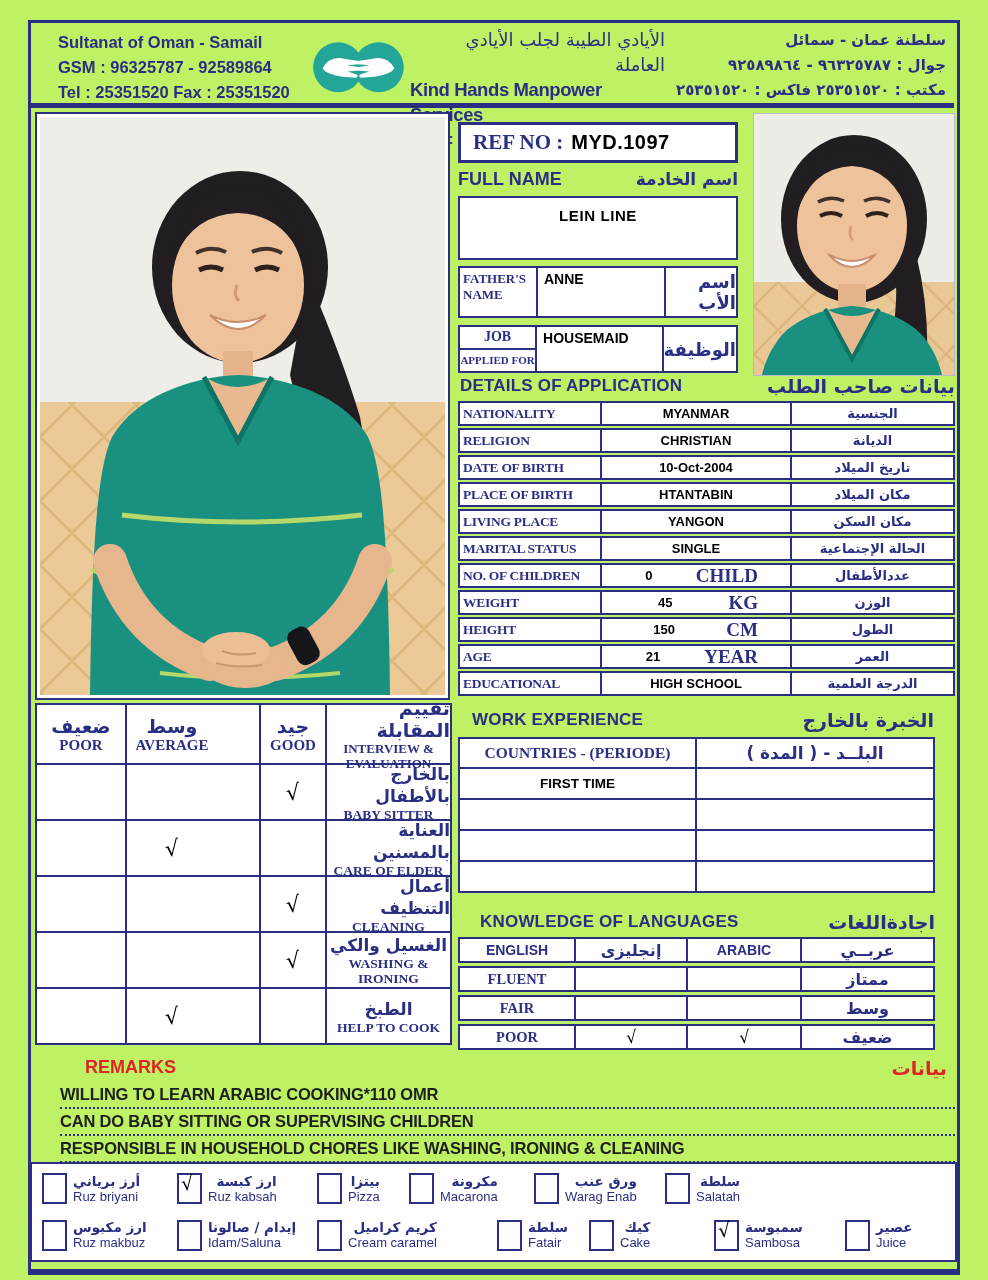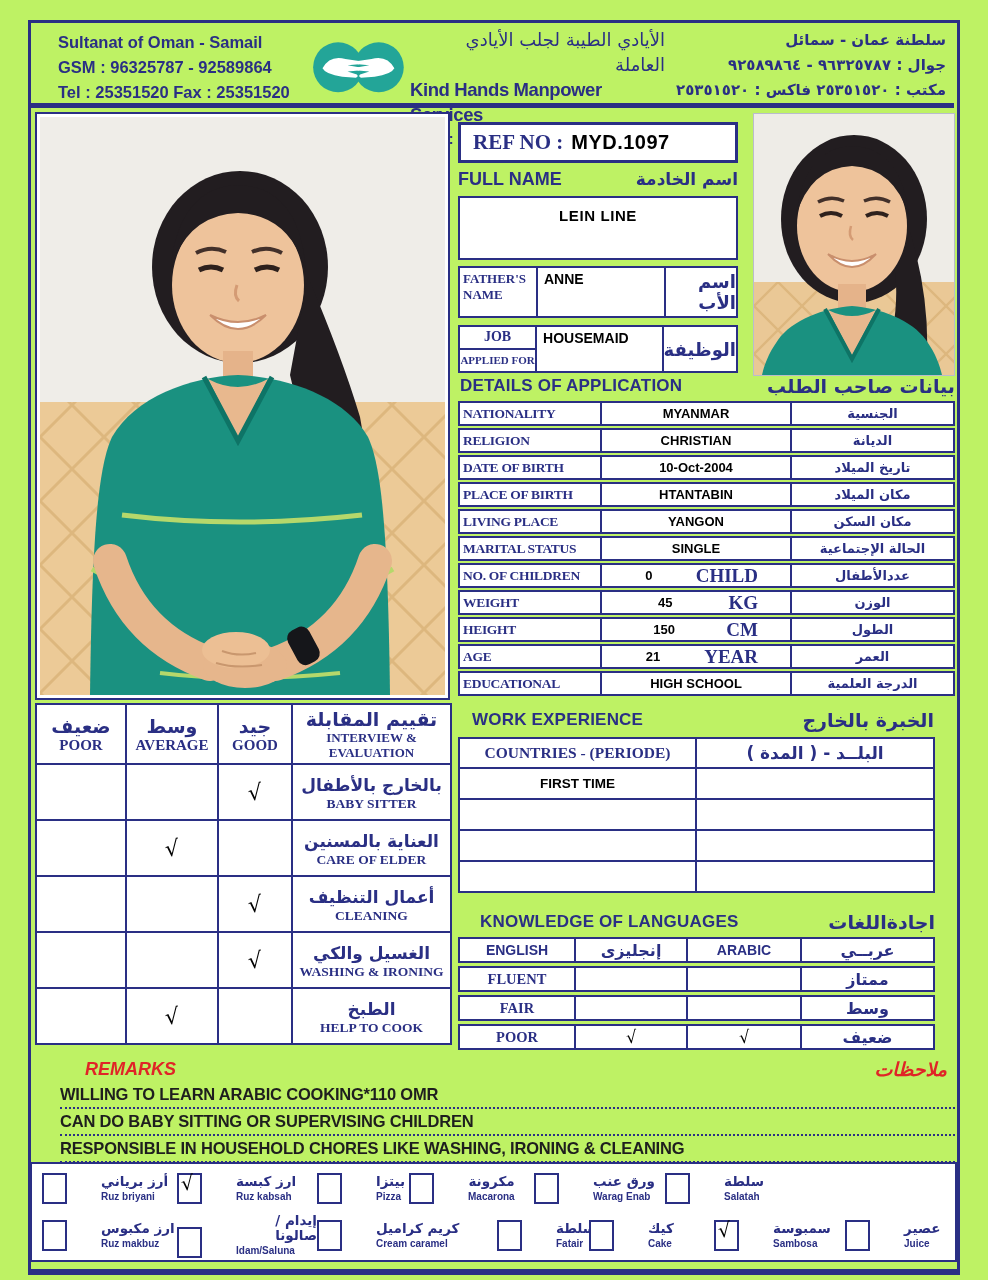--- a/index.html
+++ b/index.html
@@ -78,21 +78,21 @@
   .dunit{font-family:"Liberation Serif",serif;font-weight:bold;color:var(--navy);font-size:19px;padding-right:32px;}
   .dunit:empty{display:none;padding:0;}
   .dar{flex:1;display:flex;align-items:center;justify-content:center;font-size:13px;font-weight:bold;}
 
   
   .eval-table{left:35px;top:703px;width:417px;}
   .erow{display:flex;height:58px;border:2px solid var(--navy);box-sizing:border-box;margin-top:-2px;background:#fff;}
   .erow.hd{height:62px;margin-top:0;}
   .ec{display:flex;flex-direction:column;align-items:center;justify-content:center;box-sizing:border-box;}
   .ec1{width:88px;}.ec2{width:92px;border-left:2px solid var(--navy);}
-  .ec3{width:74px;border-left:2px solid var(--navy);}.ec4{flex:1;border-left:2px solid var(--navy);}
+  .ec3{width:66px;border-left:2px solid var(--navy);margin-left:42px;}.ec4{flex:1;border-left:2px solid var(--navy);}
   .eh-ar{font-size:19px;font-weight:bold;line-height:22px;}
   .eh-en{font-family:"Liberation Serif",serif;font-weight:bold;color:var(--navy);font-size:15px;line-height:17px;}
   .eh-en2{font-family:"Liberation Serif",serif;font-weight:bold;color:var(--navy);font-size:13px;line-height:15px;text-align:center;}
   .el-ar{font-size:17px;font-weight:bold;line-height:22px;}
   .el-en{font-family:"Liberation Serif",serif;font-weight:bold;color:var(--navy);font-size:13.5px;line-height:15px;text-align:center;}
   .mark{font-family:"DejaVu Sans",sans-serif;font-size:22px;color:#000;transform:rotate(-6deg);}
 
   
   .we-table{left:458px;top:737px;width:477px;}
   .wrow{display:flex;height:33px;border:2px solid var(--navy);box-sizing:border-box;margin-top:-2px;background:#fff;}
@@ -108,40 +108,40 @@
   .lrow{display:flex;height:26px;border:2px solid var(--navy);box-sizing:border-box;margin-bottom:3px;background:#fff;}
   .lc{display:flex;align-items:center;justify-content:center;box-sizing:border-box;}
   .lc1{width:114px;}.lc2{width:112px;border-left:2px solid var(--navy);}
   .lc3{width:114px;border-left:2px solid var(--navy);}.lc4{flex:1;border-left:2px solid var(--navy);}
   .lh-en{font-size:14px;font-weight:bold;color:var(--navy);}
   .lh-ar{font-size:16px;font-weight:bold;}
   .ll{font-family:"Liberation Serif",serif;font-weight:bold;color:var(--navy);font-size:14.5px;}
   .lmark{font-family:"DejaVu Sans",sans-serif;font-size:17px;color:#000;transform:rotate(-6deg);}
 
   
-  .remarks-title{left:30px;top:1057px;width:925px;height:24px;display:flex;justify-content:space-between;align-items:center;font-style:italic;}
+  .remarks-title{left:30px;top:1057px;width:925px;height:24px;display:flex;justify-content:space-between;}
   .remarks-title .en{margin-left:55px;color:var(--red);font-weight:bold;font-size:18px;}
   .remarks-title .art{margin-right:8px;color:var(--red);font-weight:bold;font-size:19px;}
   .remarks-lines{left:60px;top:1082px;width:895px;}
   .rline{height:25px;border-bottom:2px dotted var(--navy);font-size:16.5px;font-weight:bold;color:#1e1e1e;
          letter-spacing:-0.2px;display:flex;align-items:center;}
 
   
   .foods-box{left:30px;top:1162px;width:927px;height:100px;border:2px solid var(--navy);box-sizing:border-box;background:#fff;
              display:flex;flex-direction:column;justify-content:space-evenly;padding-left:10px;}
   .frow{display:flex;align-items:center;height:44px;}
-  .fcell{display:flex;align-items:flex-end;box-sizing:border-box;gap:28px;}
+  .fcell{display:flex;align-items:center;box-sizing:border-box;}
   .fc1{width:135px;}.fc2{width:140px;}.fc3{width:180px;}.fc4{width:92px;}
   .fc5{width:125px;}.fc6{width:131px;}.fc7{flex:1;}
   .fbox{width:25px;height:31px;border:2px solid var(--navy);box-sizing:border-box;margin-right:6px;
         position:relative;background:#fff;flex:0 0 auto;}
   .fbox .mk{position:absolute;left:2px;top:-4px;font-family:"DejaVu Sans",sans-serif;font-size:20px;color:#000;transform:rotate(-6deg);}
   .flabel{line-height:15px;}
   .flabel .la{font-size:13.5px;font-weight:bold;text-align:right;}
-  .flabel .le{font-size:10px;font-weight:bold;color:var(--navy);}
+  .flabel .le{font-size:13px;font-weight:normal;color:var(--navy);}
 </style>
 </head>
 <body>
 
 <div id="page">
   <div class="abs frame"></div>
 
   <div class="abs hdr-left">
     <div>Sultanat of Oman - Samail</div>
     <div>GSM : 96325787 - 92589864</div>
@@ -525,21 +525,21 @@
         </div>
       <div class="lc lc3">
           <span class="lmark">√</span>
         </div>
       <div class="lc lc4 lh-ar ar">ضعيف</div>
     </div>
   </div>
 
   <div class="abs remarks-title">
     <span class="en">REMARKS</span>
-    <span class="art ar">ملاحظات</span>
+    <span class="art ar">بيانات</span>
   </div>
   <div class="abs remarks-lines">
     <div class="rline">WILLING TO LEARN ARABIC COOKING*110 OMR</div>
     <div class="rline">CAN DO BABY SITTING OR SUPERVISING CHILDREN</div>
     <div class="rline">RESPONSIBLE IN HOUSEHOLD CHORES LIKE WASHING, IRONING &amp; CLEANING</div>
   </div>
 
   <div class="abs foods-box">
     <div class="frow">
       <div class="fcell fc1">

